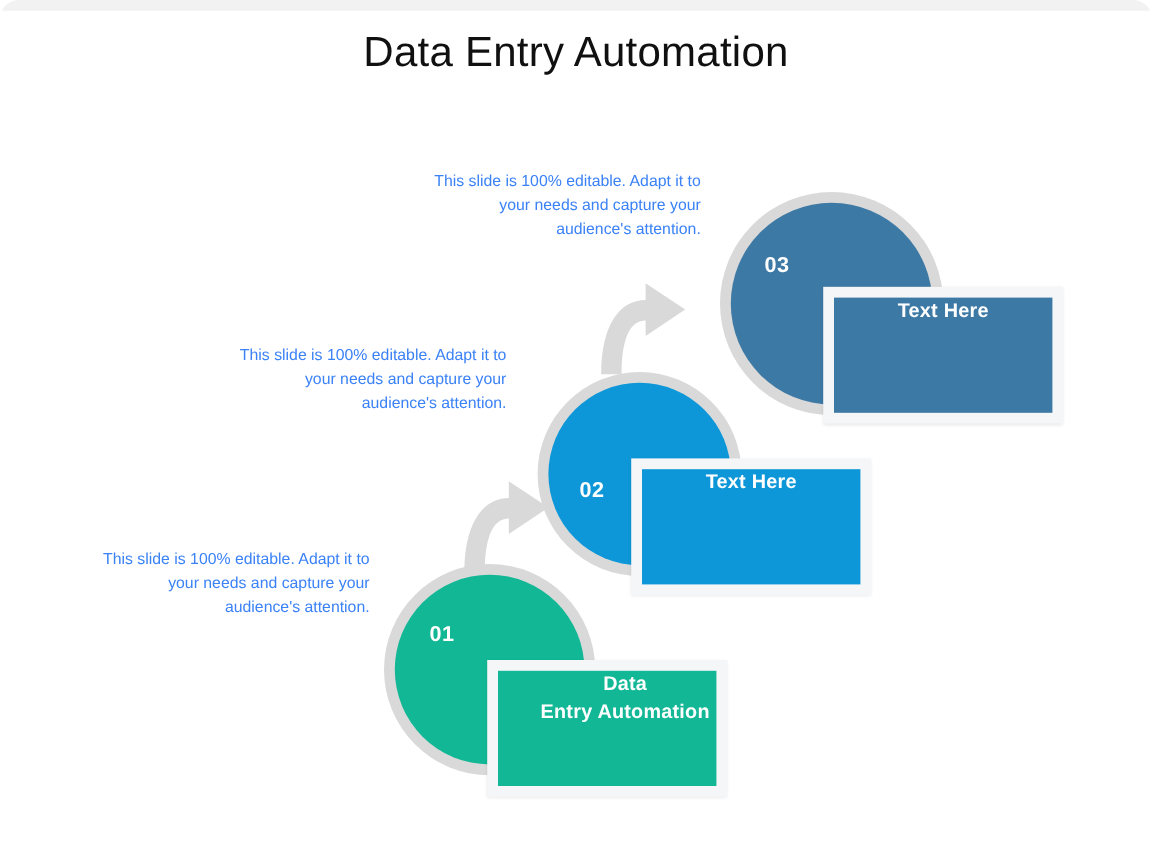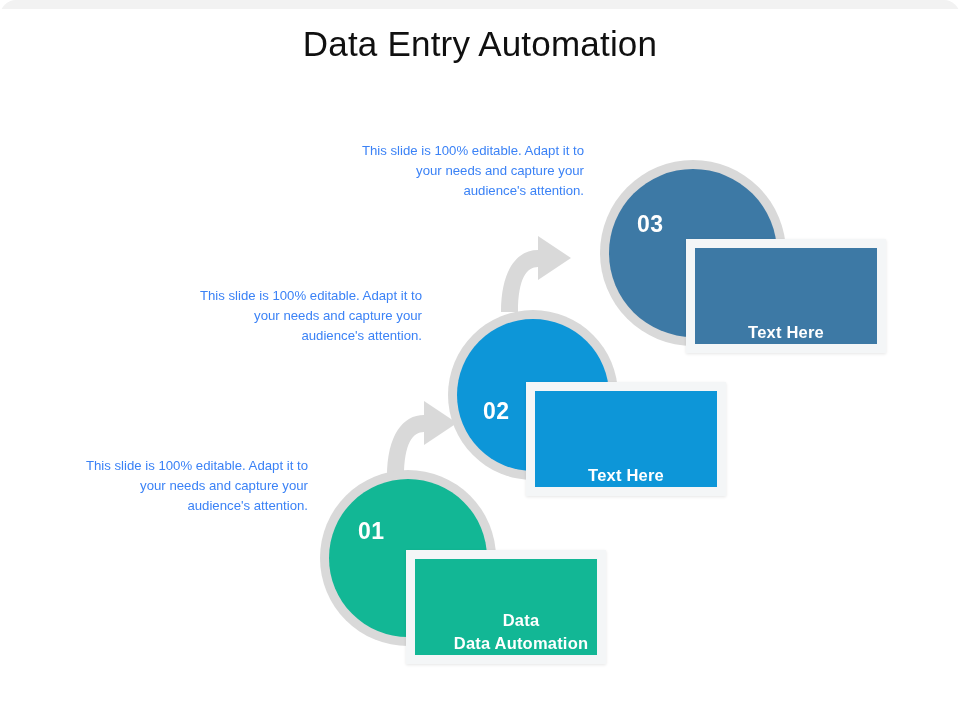--- a/index.html
+++ b/index.html
@@ -72,36 +72,36 @@
   }
   .circle-core {
     position: absolute;
     border-radius: 50%;
     left: 9px; top: 9px;
     right: 9px; bottom: 9px;
   }
   .circle-num {
     position: absolute;
     color: #ffffff;
-    font-size: 23px;
+    font-size: 18px;
     font-weight: bold;
     letter-spacing: 0.4px;
   }
 
   
   .label-frame {
     position: absolute;
     background: #f4f6f7;
     box-shadow: 0 1px 3px rgba(0,0,0,0.10);
   }
   .label-fill {
     position: absolute;
     left: 9px; top: 9px; right: 9px; bottom: 9px;
     display: flex;
-    align-items: flex-end;
+    align-items: flex-start;
     justify-content: center;
     text-align: center;
   }
   .label-text {
     color: #ffffff;
     font-size: 16.5px;
     font-weight: bold;
     line-height: 23px;
     letter-spacing: 0.2px;
   }
@@ -186,19 +186,19 @@
     <div class="circle-ring">
       <div class="circle-core" style="background:#12b795;"></div>
     </div>
 
     <div class="circle-num">01</div>
 
     <div class="label-frame">
       <div class="label-fill" style="background:#12b795;padding-left:30px;">
         <span class="label-text">
           <span>Data</span><br>
-          <span>Data Automation</span>
+          <span>Entry Automation</span>
         </span>
       </div>
     </div>
   </div>
 
 </div>
 
 </body></html>

